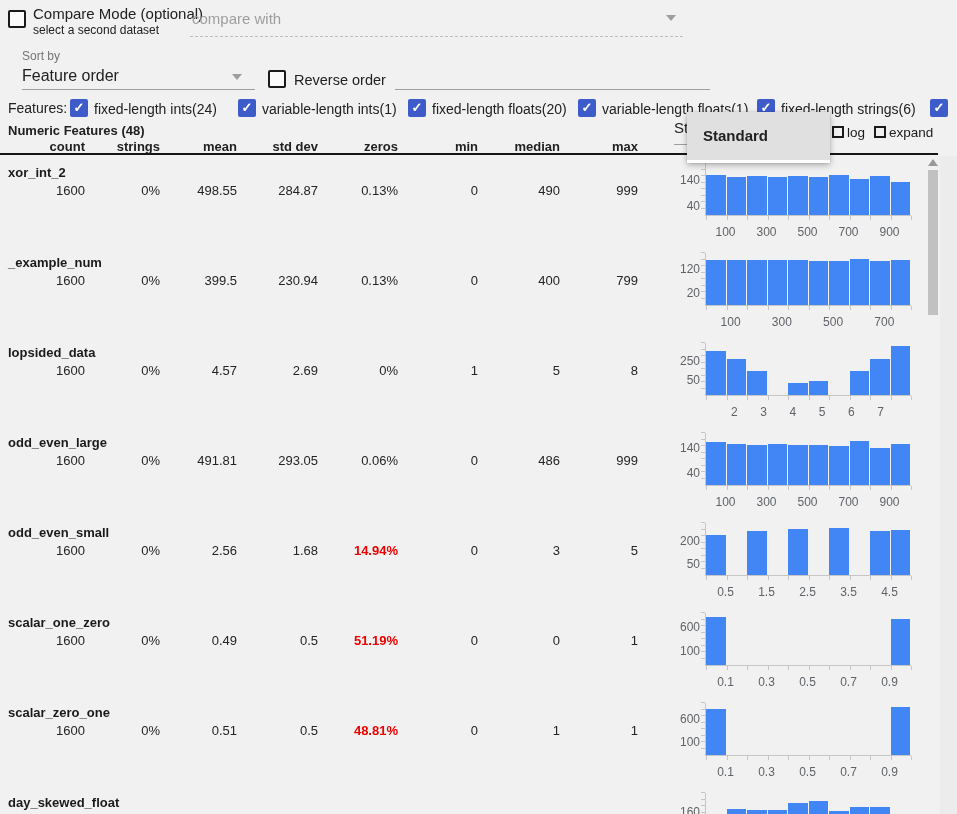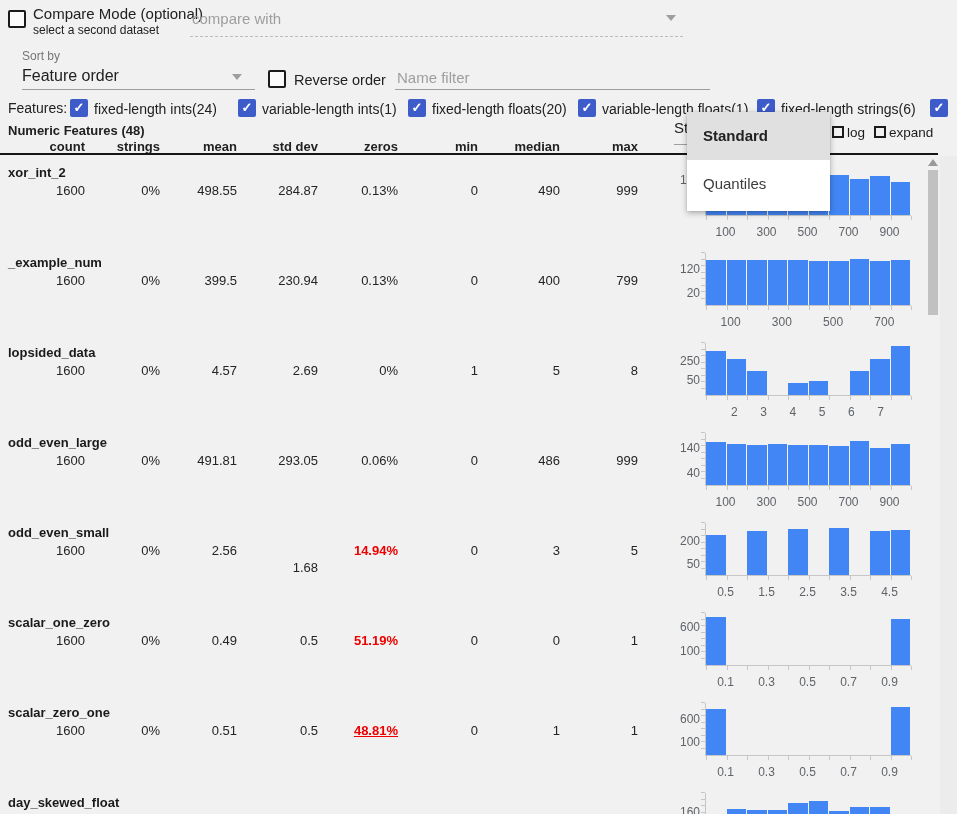--- a/index.html
+++ b/index.html
@@ -70,21 +70,20 @@
   <input class="flat" style="left: 192px; top: 10px; width: 460px;" placeholder="compare with">
   <div class="uline-dashed" style="left:190px;top:36px;width:493px;"></div>
   <div class="arrow-down" style="left:666px;top:15px;"></div>
 
   <div class="abs lbl" style="left:22px;top:49px;font-size:12px;color:#757575;">Sort by</div>
   <div class="abs lbl" style="left:22px;top:67px;font-size:16px;">Feature order</div>
   <div class="uline" style="left:22px;top:89px;width:233px;"></div>
   <div class="arrow-down" style="left:232px;top:74px;"></div>
   <div class="cb" style="left:268px;top:70px;"></div>
   <div class="abs lbl" style="left:294px;top:72px;font-size:14.5px;">Reverse order</div>
-  <input class="flat" style="left: 397px; top: 69px; width: 310px;" placeholder="Name filter">
   <div class="uline" style="left:395px;top:89px;width:315px;"></div>
 
   <div class="abs lbl" style="left:8px;top:100px;font-size:14px;">Features:</div>
   <div id="features-bar">
       <div class="cb on" style="left: 70px; top: 99px;">✓</div>
       <div class="abs lbl" style="left: 94px; top: 101px; font-size: 14px;">fixed-length ints(24)</div>
       <div class="cb on" style="left: 238px; top: 99px;">✓</div>
       <div class="abs lbl" style="left: 262px; top: 101px; font-size: 14px;">variable-length ints(1)</div>
       <div class="cb on" style="left: 408px; top: 99px;">✓</div>
       <div class="abs lbl" style="left: 432px; top: 101px; font-size: 14px;">fixed-length floats(20)</div>
@@ -333,21 +332,21 @@
           <div class="xlab" style="left: 123.5px;">700</div>
           <div class="xlab" style="left: 164.5px;">900</div>
         </div>
       </div>
       <div class="frow" style="top: 521px;">
         <div class="fname">odd_even_small</div>
         <div class="fstats">
           <span style="width: 85px;">1600</span>
           <span style="width: 75px;">0%</span>
           <span style="width: 77px;">2.56</span>
-          <span style="width: 81px; margin-top: 17px;">1.68</span>
+          <span style="width: 81px;">1.68</span>
           <span class="alert" style="width: 80px;">14.94%</span>
           <span style="width: 80px;">0</span>
           <span style="width: 82px;">3</span>
           <span style="width: 78px;">5</span>
         </div>
         <div class="ywrap">
           <div class="ylab" style="bottom: 28.32px;">200</div>
           <div class="ylab" style="bottom: 4.92px;">50</div>
         </div>
         <div class="plot">
@@ -432,21 +431,21 @@
           <div class="xlab" style="left: 164.5px;">0.9</div>
         </div>
       </div>
       <div class="frow" style="top: 701px;">
         <div class="fname">scalar_zero_one</div>
         <div class="fstats">
           <span style="width: 85px;">1600</span>
           <span style="width: 75px;">0%</span>
           <span style="width: 77px;">0.51</span>
           <span style="width: 81px;">0.5</span>
-          <span class="alert" style="width: 80px; text-decoration: underline;">48.81%</span>
+          <span class="alert" style="width: 80px;">48.81%</span>
           <span style="width: 80px;">0</span>
           <span style="width: 82px;">1</span>
           <span style="width: 78px;">1</span>
         </div>
         <div class="ywrap">
           <div class="ylab" style="bottom: 30.4px;">600</div>
           <div class="ylab" style="bottom: 7px;">100</div>
         </div>
         <div class="plot">
           <div class="ydash" style="bottom: 6.5px;"></div>
@@ -506,20 +505,19 @@
           <div class="bar" style="left: 50%; width: calc(10% - 1px); height: 44px;"></div>
           <div class="bar" style="left: 60%; width: calc(10% - 1px); height: 34px;"></div>
           <div class="bar" style="left: 70%; width: calc(10% - 1px); height: 38px;"></div>
           <div class="bar" style="left: 80%; width: calc(10% - 1px); height: 38px;"></div>
         </div>
       </div>
     </div>
 
   <div id="menu">
       <div class="menu-item sel">Standard</div>
-      <div class="menu-item">Quantiles</div>
     </div>
 
   <div id="gutter"></div>
   <div id="scroll-up"></div>
   <div id="scroll-thumb"></div>
 
 </div>
 
 </body></html>

